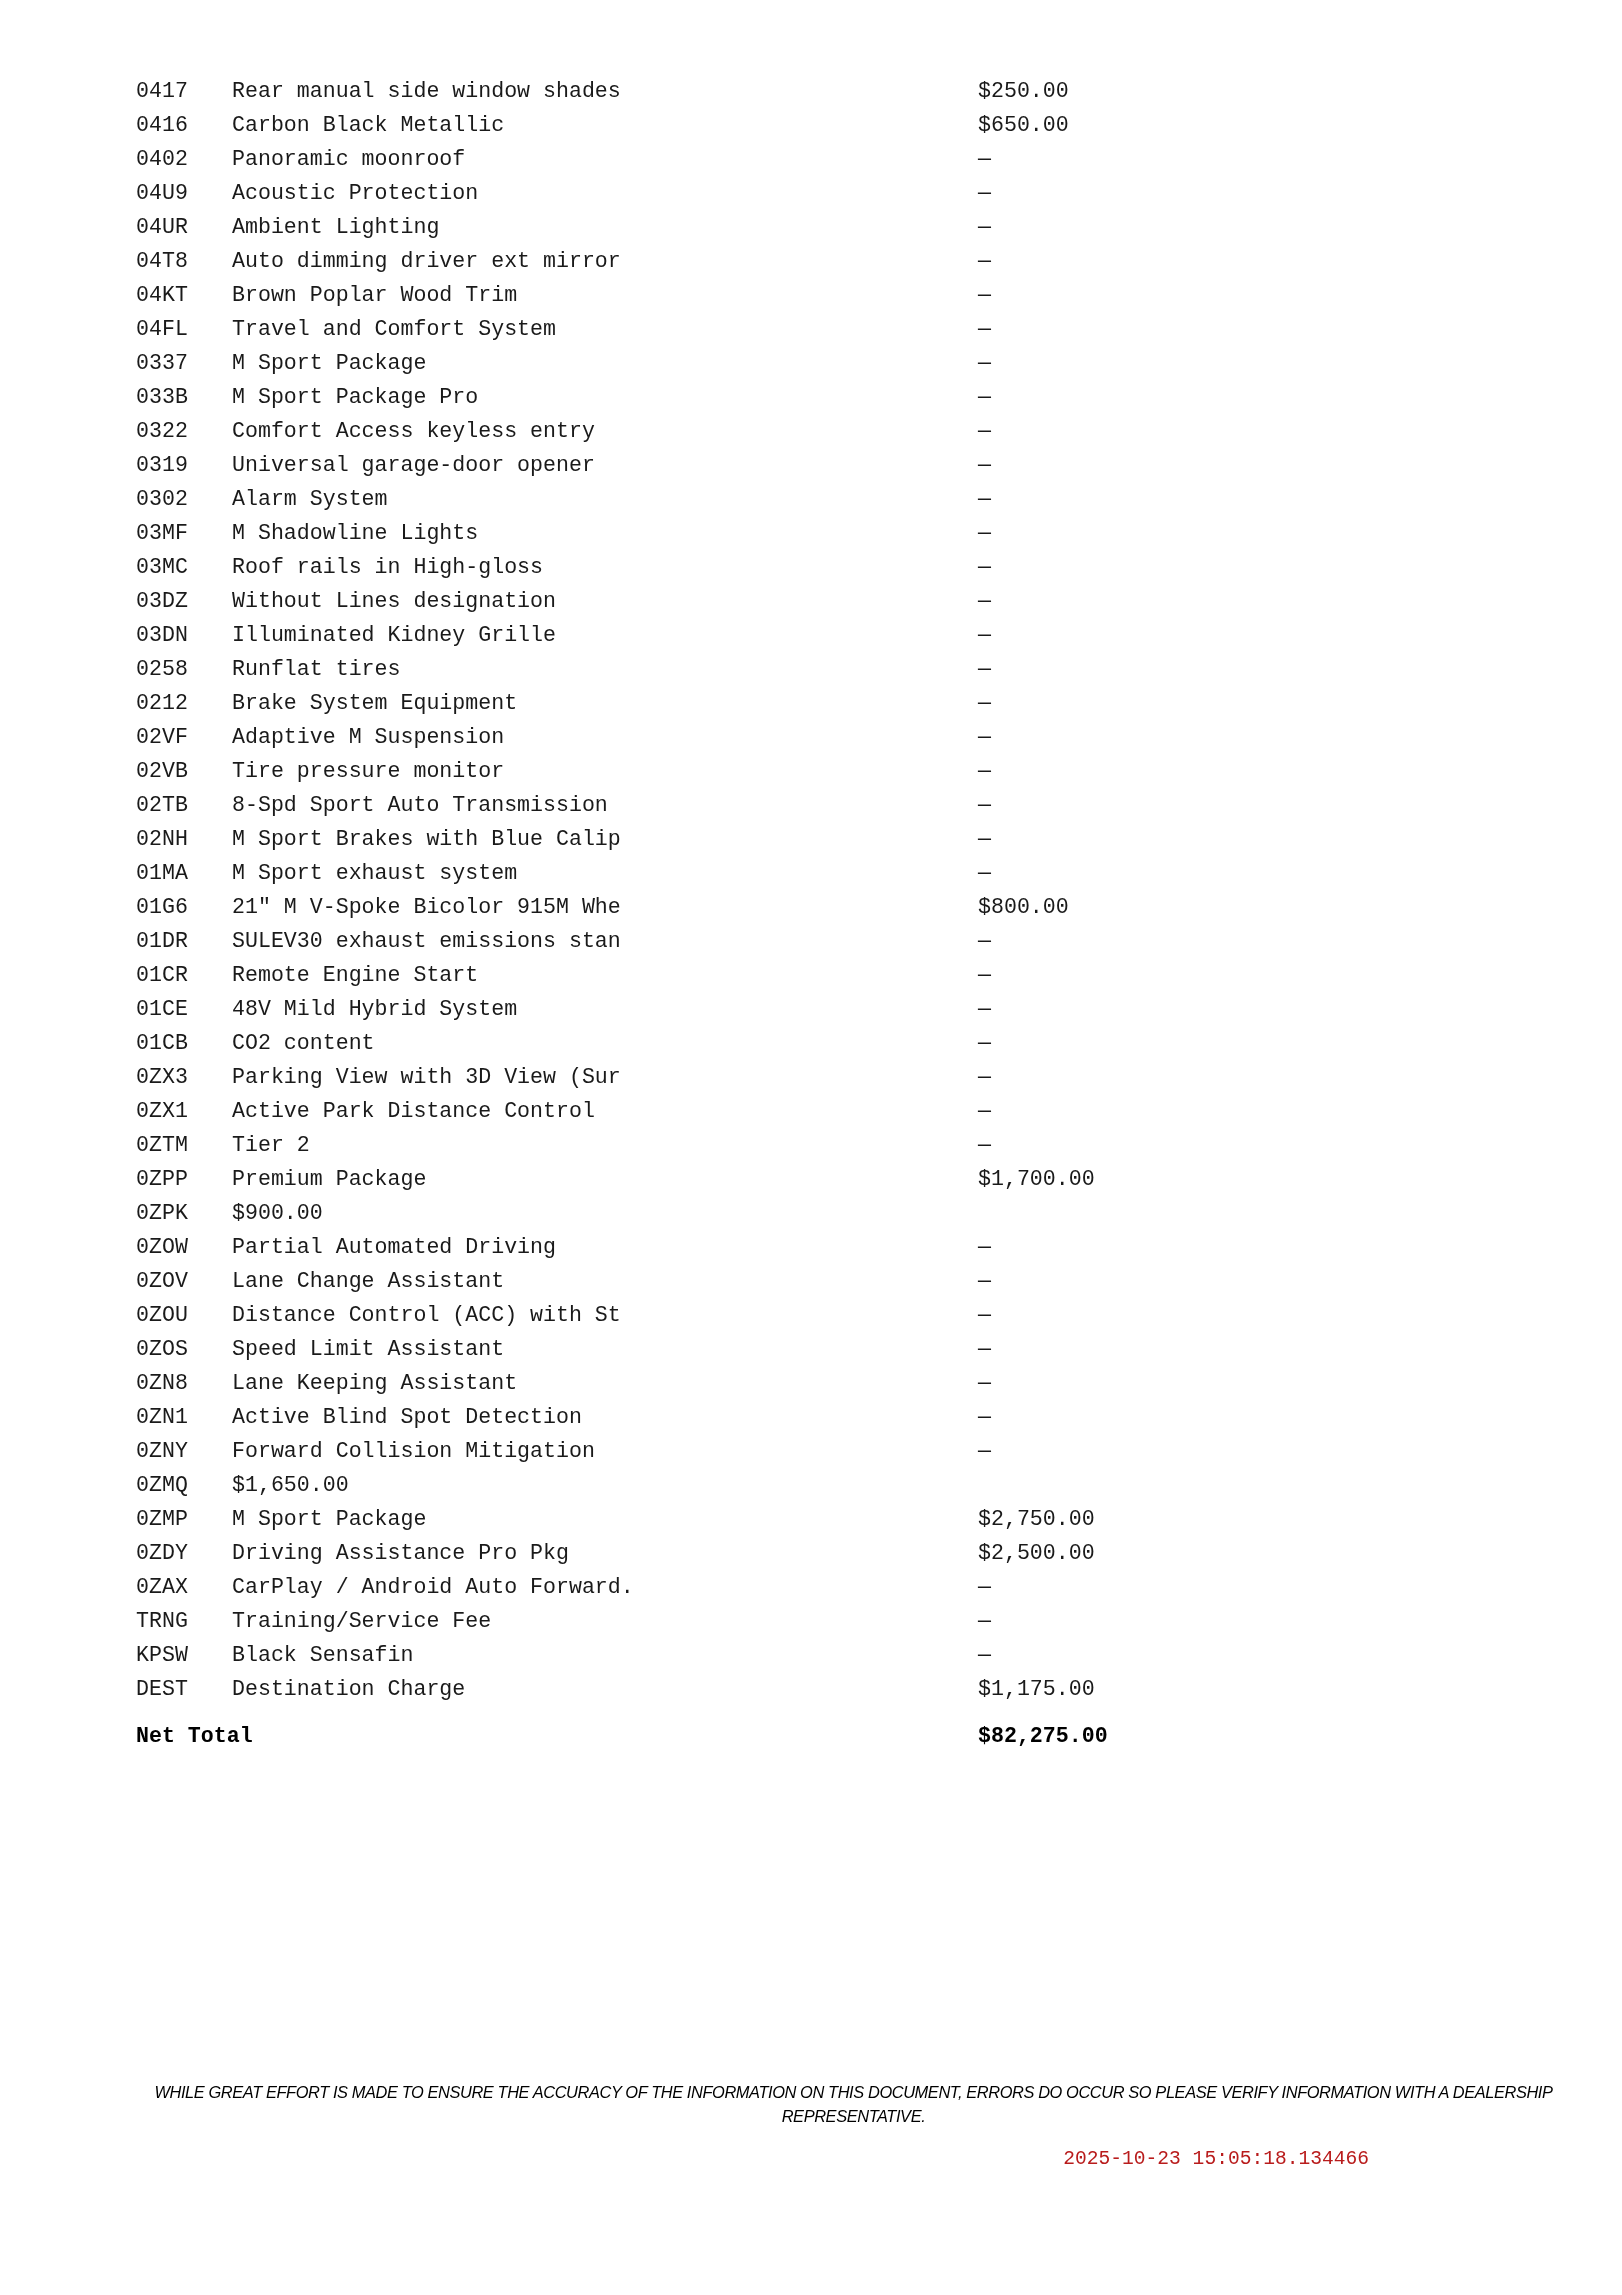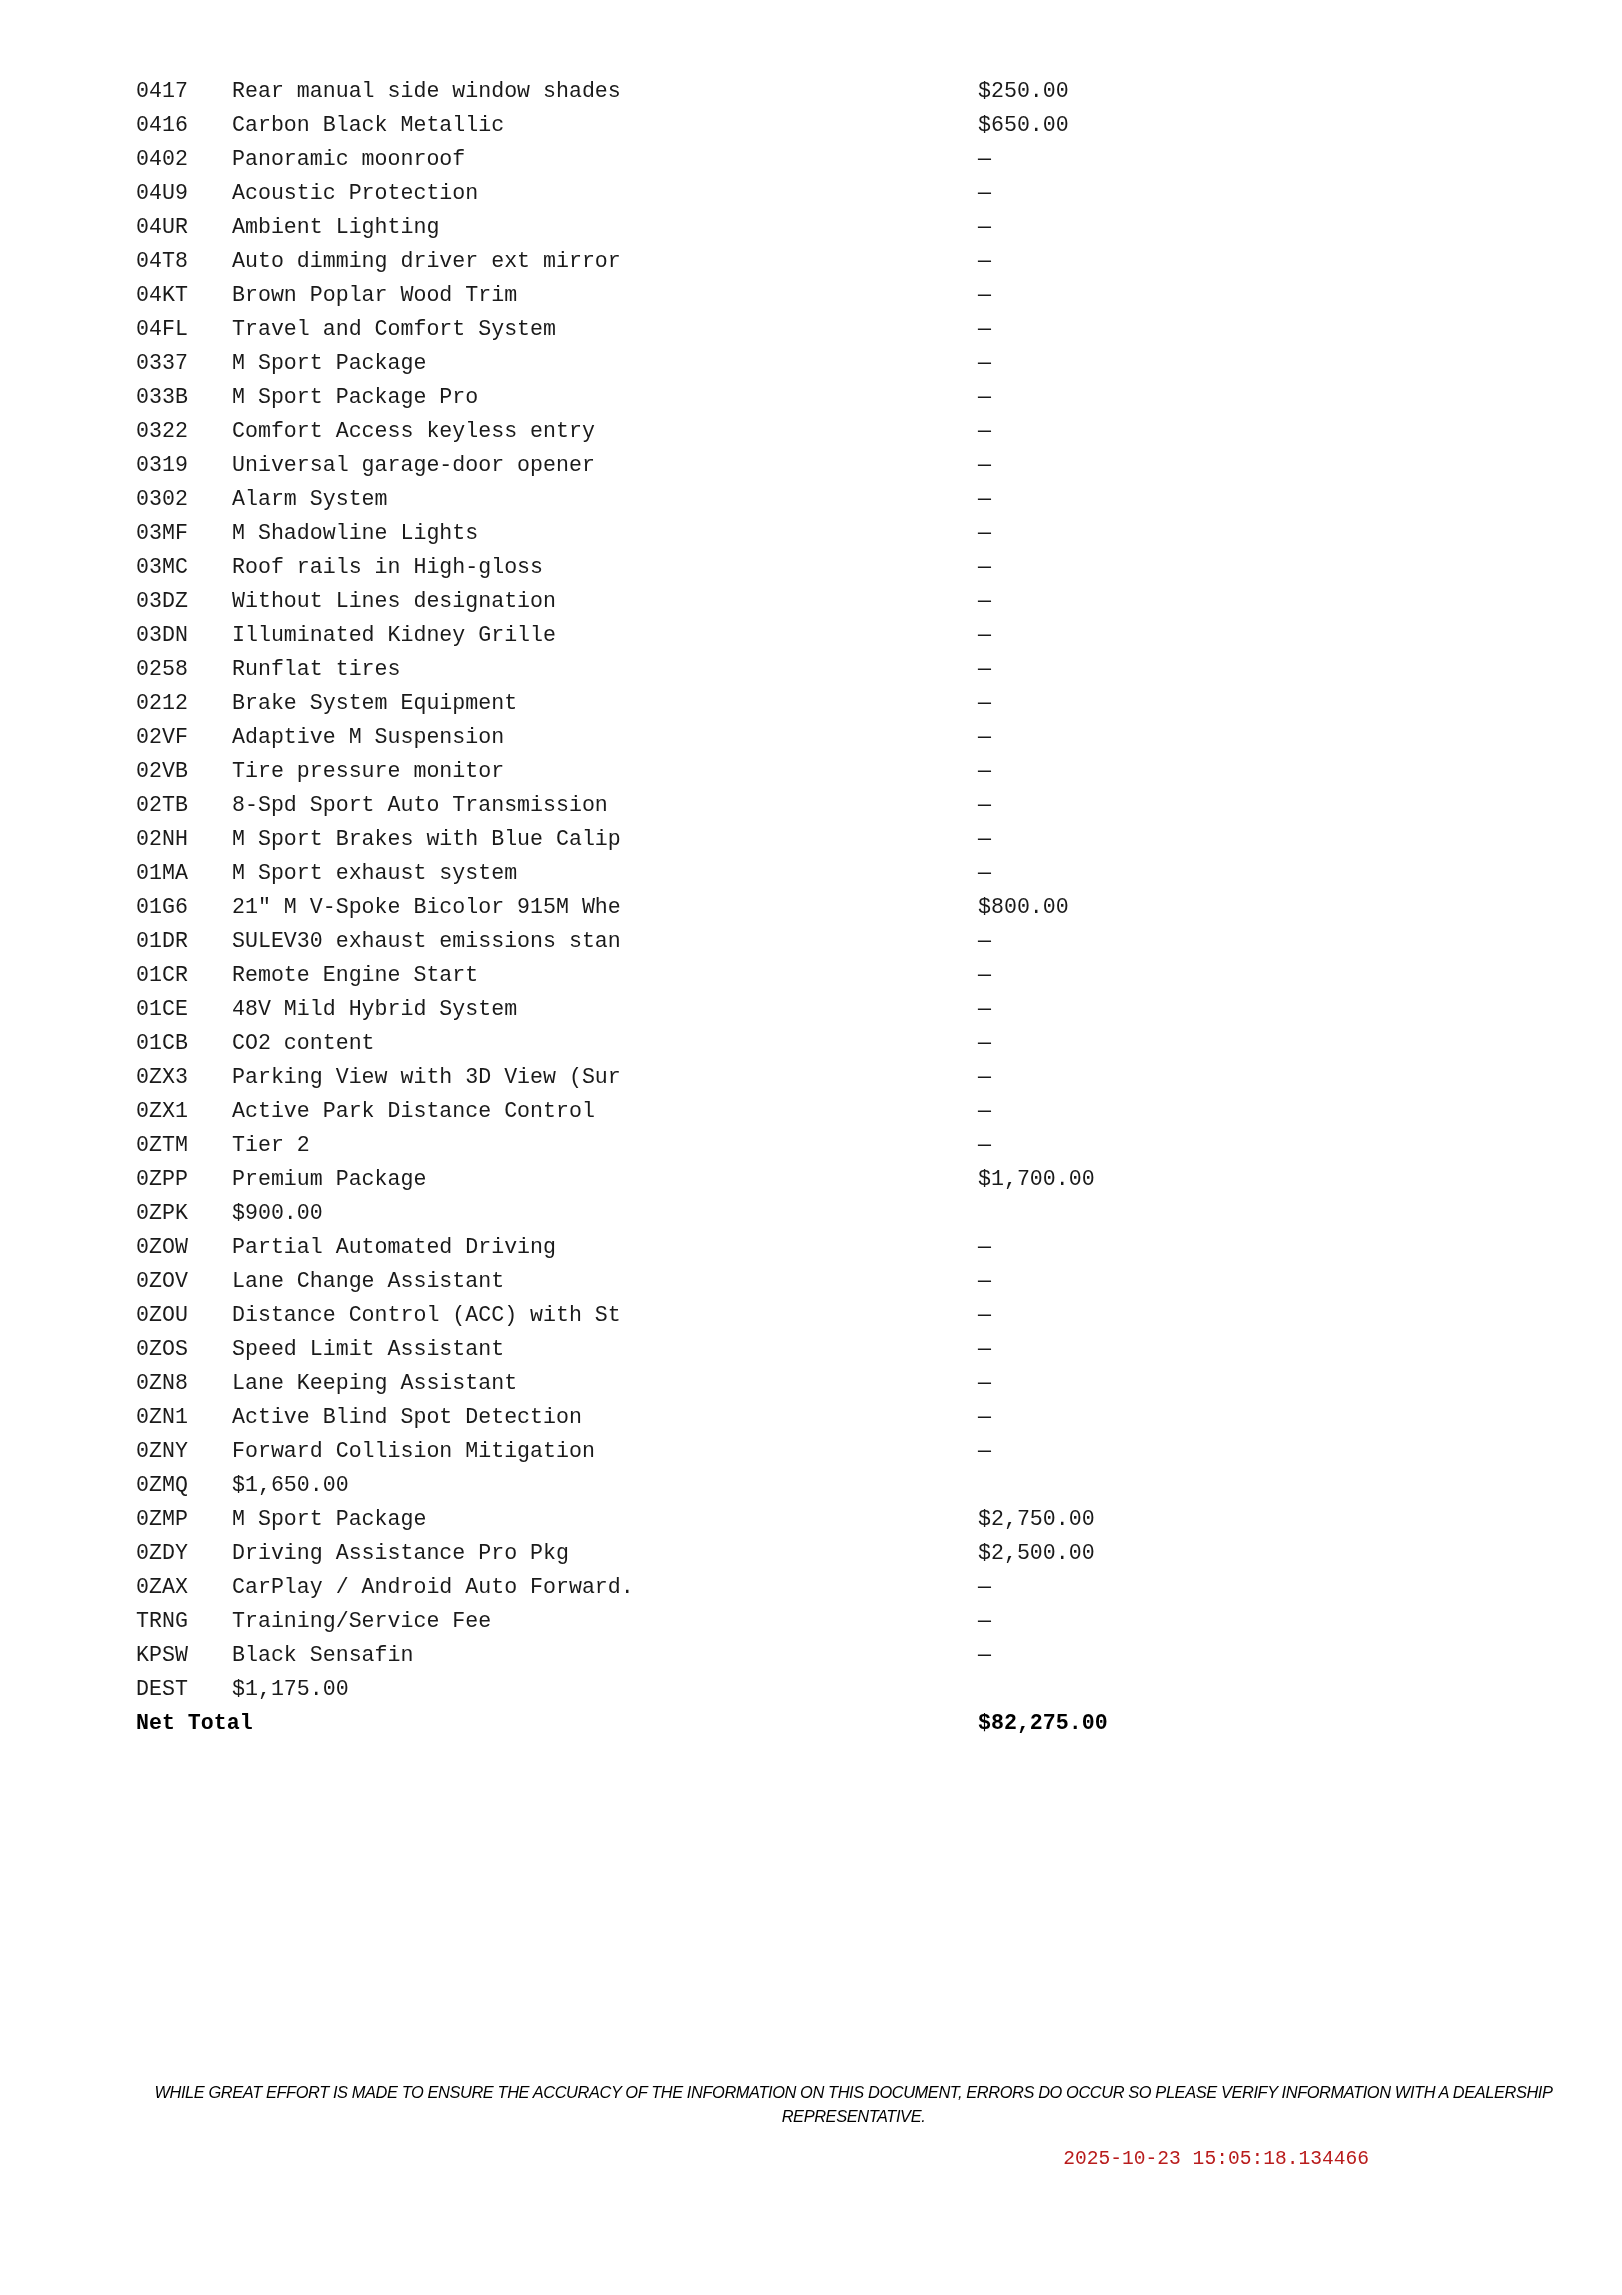--- a/index.html
+++ b/index.html
@@ -5,21 +5,21 @@
   html, body { margin: 0; padding: 0; background: #ffffff; }
   body { width: 1623px; height: 2295px; position: relative; overflow: hidden; color: #000; }
   .sheet { position: absolute; left: 0; top: 0; width: 1455px; height: 2295px; }
   .items { position: absolute; left: 136px; top: 74px; width: 1021px; }
   .row { display: flex; height: 34px; align-items: center;
          font-family: "Liberation Mono", "DejaVu Sans Mono", monospace;
          font-size: 21.6px; color: #1a1a1a; white-space: pre; }
   .code { width: 96px; }
   .desc { width: 746px; }
   .price { width: 170px; }
-  .row.total { font-weight: bold; color: #000; }
+  .row.total { font-weight: bold; color: #000; margin-top: 13px; }
   .row.total .label { width: 842px; }
   .disclaimer { position: absolute; left: 140px; top: 2080px; width: 1427px; text-align: center;
                 font-family: "Liberation Sans", "DejaVu Sans", sans-serif; font-style: italic;
                 font-size: 16.4px; line-height: 24px; color: #000; letter-spacing: -0.4px; }
   .timestamp { position: absolute; right: 86px; top: 2148px;
                font-family: "Liberation Mono", "DejaVu Sans Mono", monospace;
                font-size: 19.6px; color: #b91c1c; }
 </style>
 </head>
 <body>
@@ -67,21 +67,21 @@
         <div class="row"><span class="code">0ZOS</span><span class="desc">Speed Limit Assistant</span><span class="price">—</span></div>
         <div class="row"><span class="code">0ZN8</span><span class="desc">Lane Keeping Assistant</span><span class="price">—</span></div>
         <div class="row"><span class="code">0ZN1</span><span class="desc">Active Blind Spot Detection</span><span class="price">—</span></div>
         <div class="row"><span class="code">0ZNY</span><span class="desc">Forward Collision Mitigation</span><span class="price">—</span></div>
         <div class="row"><span class="code">0ZMQ</span><span class="price">$1,650.00</span></div>
         <div class="row"><span class="code">0ZMP</span><span class="desc">M Sport Package</span><span class="price">$2,750.00</span></div>
         <div class="row"><span class="code">0ZDY</span><span class="desc">Driving Assistance Pro Pkg</span><span class="price">$2,500.00</span></div>
         <div class="row"><span class="code">0ZAX</span><span class="desc">CarPlay / Android Auto Forward.</span><span class="price">—</span></div>
         <div class="row"><span class="code">TRNG</span><span class="desc">Training/Service Fee</span><span class="price">—</span></div>
         <div class="row"><span class="code">KPSW</span><span class="desc">Black Sensafin</span><span class="price">—</span></div>
-        <div class="row"><span class="code">DEST</span><span class="price">$1,175.00</span></div>
+        <div class="row"><span class="code">DEST</span><span class="desc">Destination Charge</span><span class="price">$1,175.00</span></div>
       </div>
     <div class="row total">
       <span class="label">Net Total</span>
       <span class="price">$82,275.00</span>
     </div>
   </div>
 
   <div class="disclaimer">WHILE GREAT EFFORT IS MADE TO ENSURE THE ACCURACY OF THE INFORMATION ON THIS DOCUMENT, ERRORS DO OCCUR SO PLEASE VERIFY INFORMATION WITH A DEALERSHIP REPRESENTATIVE.</div>
   <div class="timestamp">2025-10-23 15:05:18.134466</div>
 </div>

